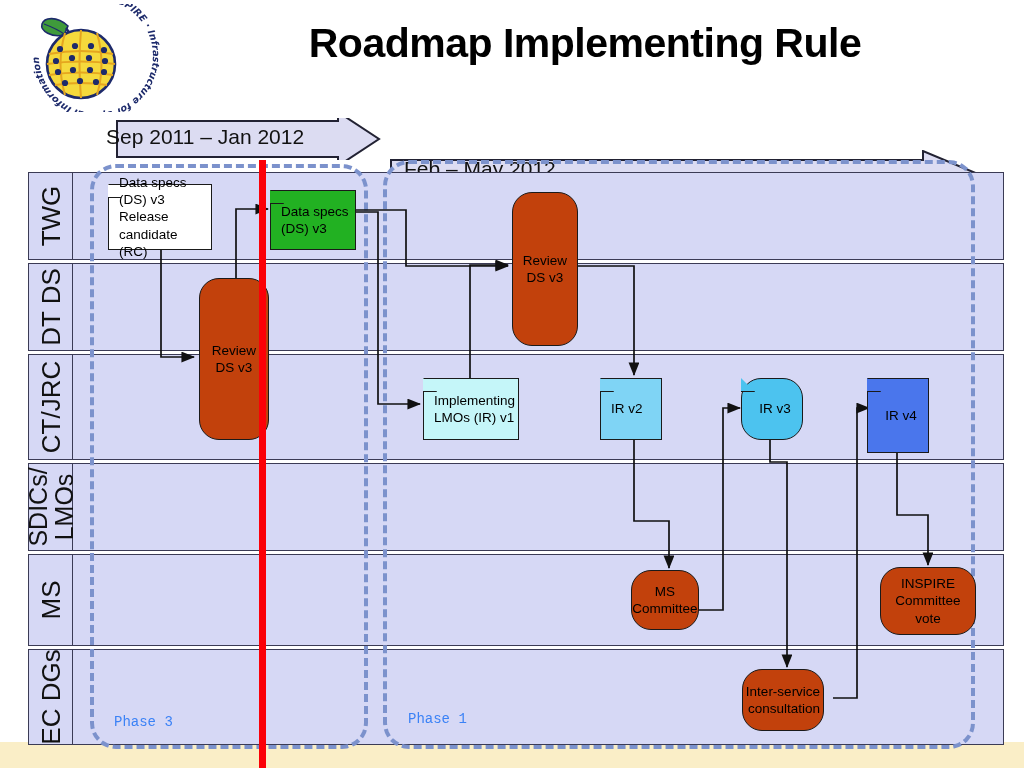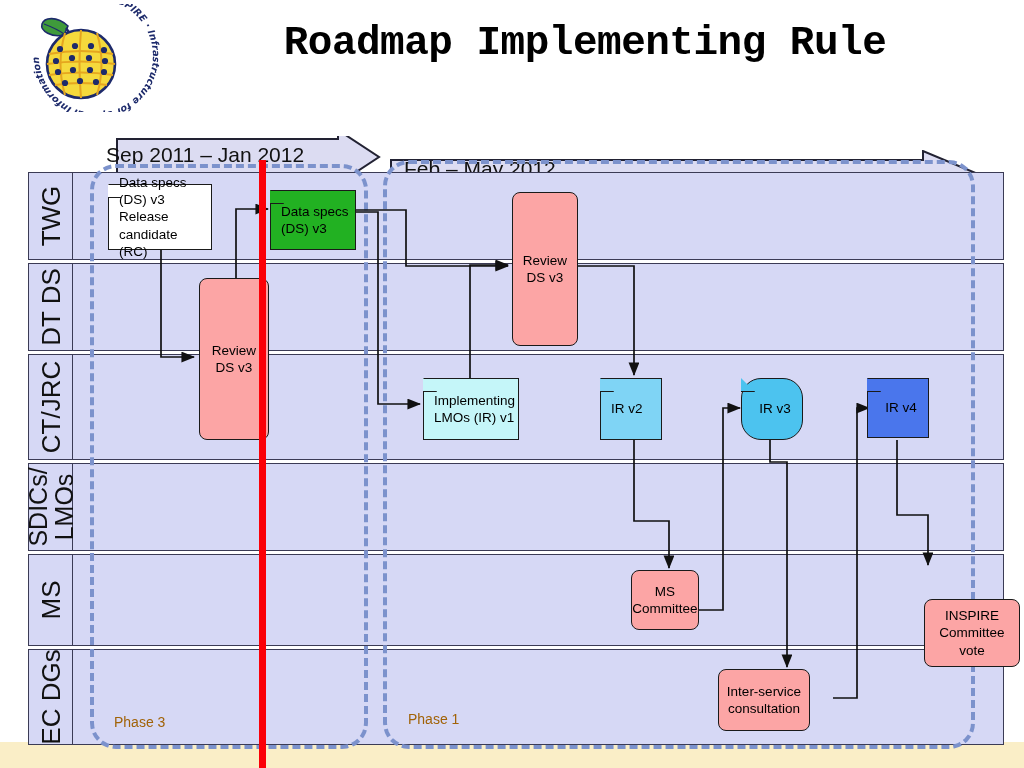--- a/index.html
+++ b/index.html
@@ -39,38 +39,38 @@
   .title {
     position: absolute;
     left: 190px;
     top: 20px;
     width: 790px;
     text-align: center;
     font-size: 41px;
     font-weight: bold;
     color: #000000;
     letter-spacing: -0.5px;
-    font-family: Liberation Mono, monospace;
+    font-family: Liberation Sans, sans-serif;
   }
 
   
   .tl-arrow {
     position: absolute;
     height: 42px;
   }
   .tl-arrow .tl-label {
     position: absolute;
     left: 14px;
     top: 7px;
     font-size: 21px;
     color: #111;
     white-space: nowrap;
     font-family: "Liberation Sans", sans-serif;
   }
-  #tl-arrow-1 { left: 92px; top: 136px; width: 265px; padding-left: 24px; }
+  #tl-arrow-1 { left: 92px; top: 118px; width: 265px; padding-left: 24px; }
   #tl-arrow-2 { left: 390px; top: 112px; width: 590px; margin-top: 38px; }
 
   
   .lane {
     position: absolute;
     left: 28px;
     width: 976px;
     border: 1.4px solid #3b3b55;
     background: #d6d8f5;
     box-sizing: border-box;
@@ -108,22 +108,22 @@
     border: 4px dashed #7c92cc;
     border-radius: 26px;
     box-sizing: border-box;
     pointer-events: none;
   }
   #phase-3 { left: 90px; top: 164px; width: 278px; height: 585px; }
   #phase-4 { left: 383px; top: 160px; width: 592px; height: 589px; }
   .phase-label {
     position: absolute;
     font-size: 14px;
-    color: #a16207;
-    font-family: Liberation Sans, sans-serif;
+    color: #3b82f6;
+    font-family: Liberation Mono, monospace;
     text-align: center;
   }
   #phase-3-label { left: 114px; top: 714px; }
   #phase-4-label { left: 408px; top: 711px; }
 
   
   .now-line {
     position: absolute;
     left: 259px;
     top: 160px;
@@ -140,23 +140,23 @@
     align-items: center;
     justify-content: center;
     text-align: center;
     font-size: 13.5px;
     color: #000;
     line-height: 1.28;
     font-family: "Liberation Sans", sans-serif;
   }
   
   .node.process {
-    background: #fca5a5;
+    background: #c2410c;
     border: 1.6px solid #1a1a1a;
-    border-radius: 8px;
+    border-radius: 20px;
   }
   
   .node.doc {
     border: 1.6px solid #1a1a1a;
     padding-left: 10px;
     padding-right: 4px;
     justify-content: flex-start;
     text-align: left;
   }
   .node.doc .fold {
@@ -372,43 +372,43 @@
       </span>
   </div>
 
   <div class="node doc" id="n-ir-v3" style="left:741px; top:378px; width:62px; height:62px; background:#4cc3ef; justify-content:center;border-radius:20px;">
     <span class="fold" style="background:#4cc3ef;"></span>
     <span class="node-text">
         <div>IR v3</div>
       </span>
   </div>
 
-  <div class="node doc" id="n-ir-v4" style="left:867px; top:378px; width:62px; height:60px; background:#4a76ec; justify-content:center;">
+  <div class="node doc" id="n-ir-v4" style="left:867px; top:378px; width:62px; height:75px; background:#4a76ec; justify-content:center;">
     <span class="fold" style="background:#4a76ec;"></span>
     <span class="node-text">
         <div>IR v4</div>
       </span>
   </div>
 
   <div class="node process" id="n-ms-feedback" style="left:631px; top:570px; width:68px; height:60px;">
     <span class="node-text">
         <div>MS</div>
         <div>Committee</div>
       </span>
   </div>
 
-  <div class="node process" id="n-committee" style="left:924px; top:567px; width:96px; height:68px;margin-top:32px;">
+  <div class="node process" id="n-committee" style="left:880px; top:567px; width:96px; height:68px;">
     <span class="node-text">
         <div>INSPIRE</div>
         <div>Committee</div>
         <div>vote</div>
       </span>
   </div>
 
-  <div class="node process" id="n-interservice" style="left:718px; top:669px; width:92px; height:62px;">
+  <div class="node process" id="n-interservice" style="left:742px; top:669px; width:82px; height:62px;text-align:right;">
     <span class="node-text">
         <div>Inter-service</div>
         <div>consultation</div>
       </span>
   </div>
 
   <div class="now-line"></div>
 
 </div>
 

